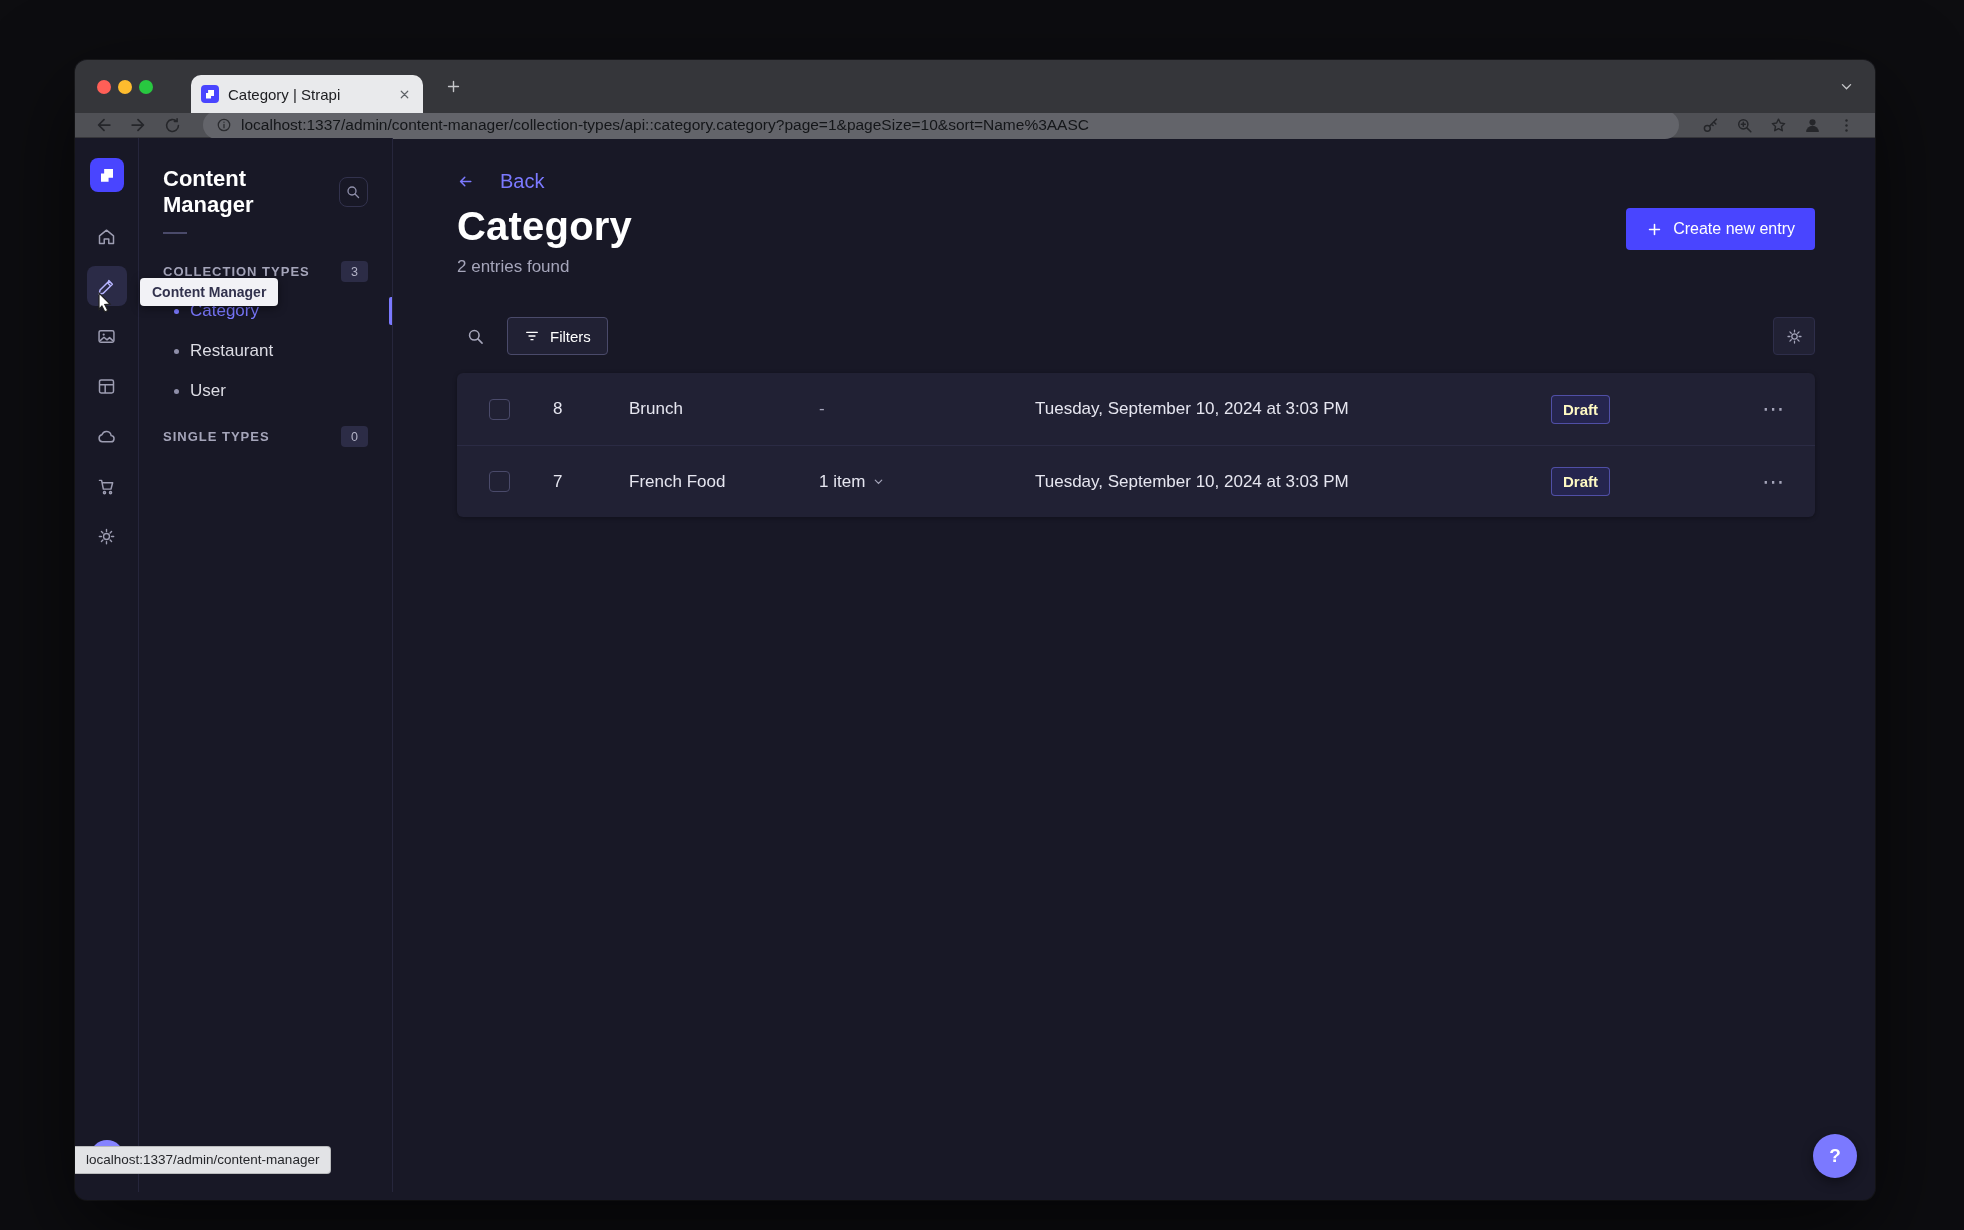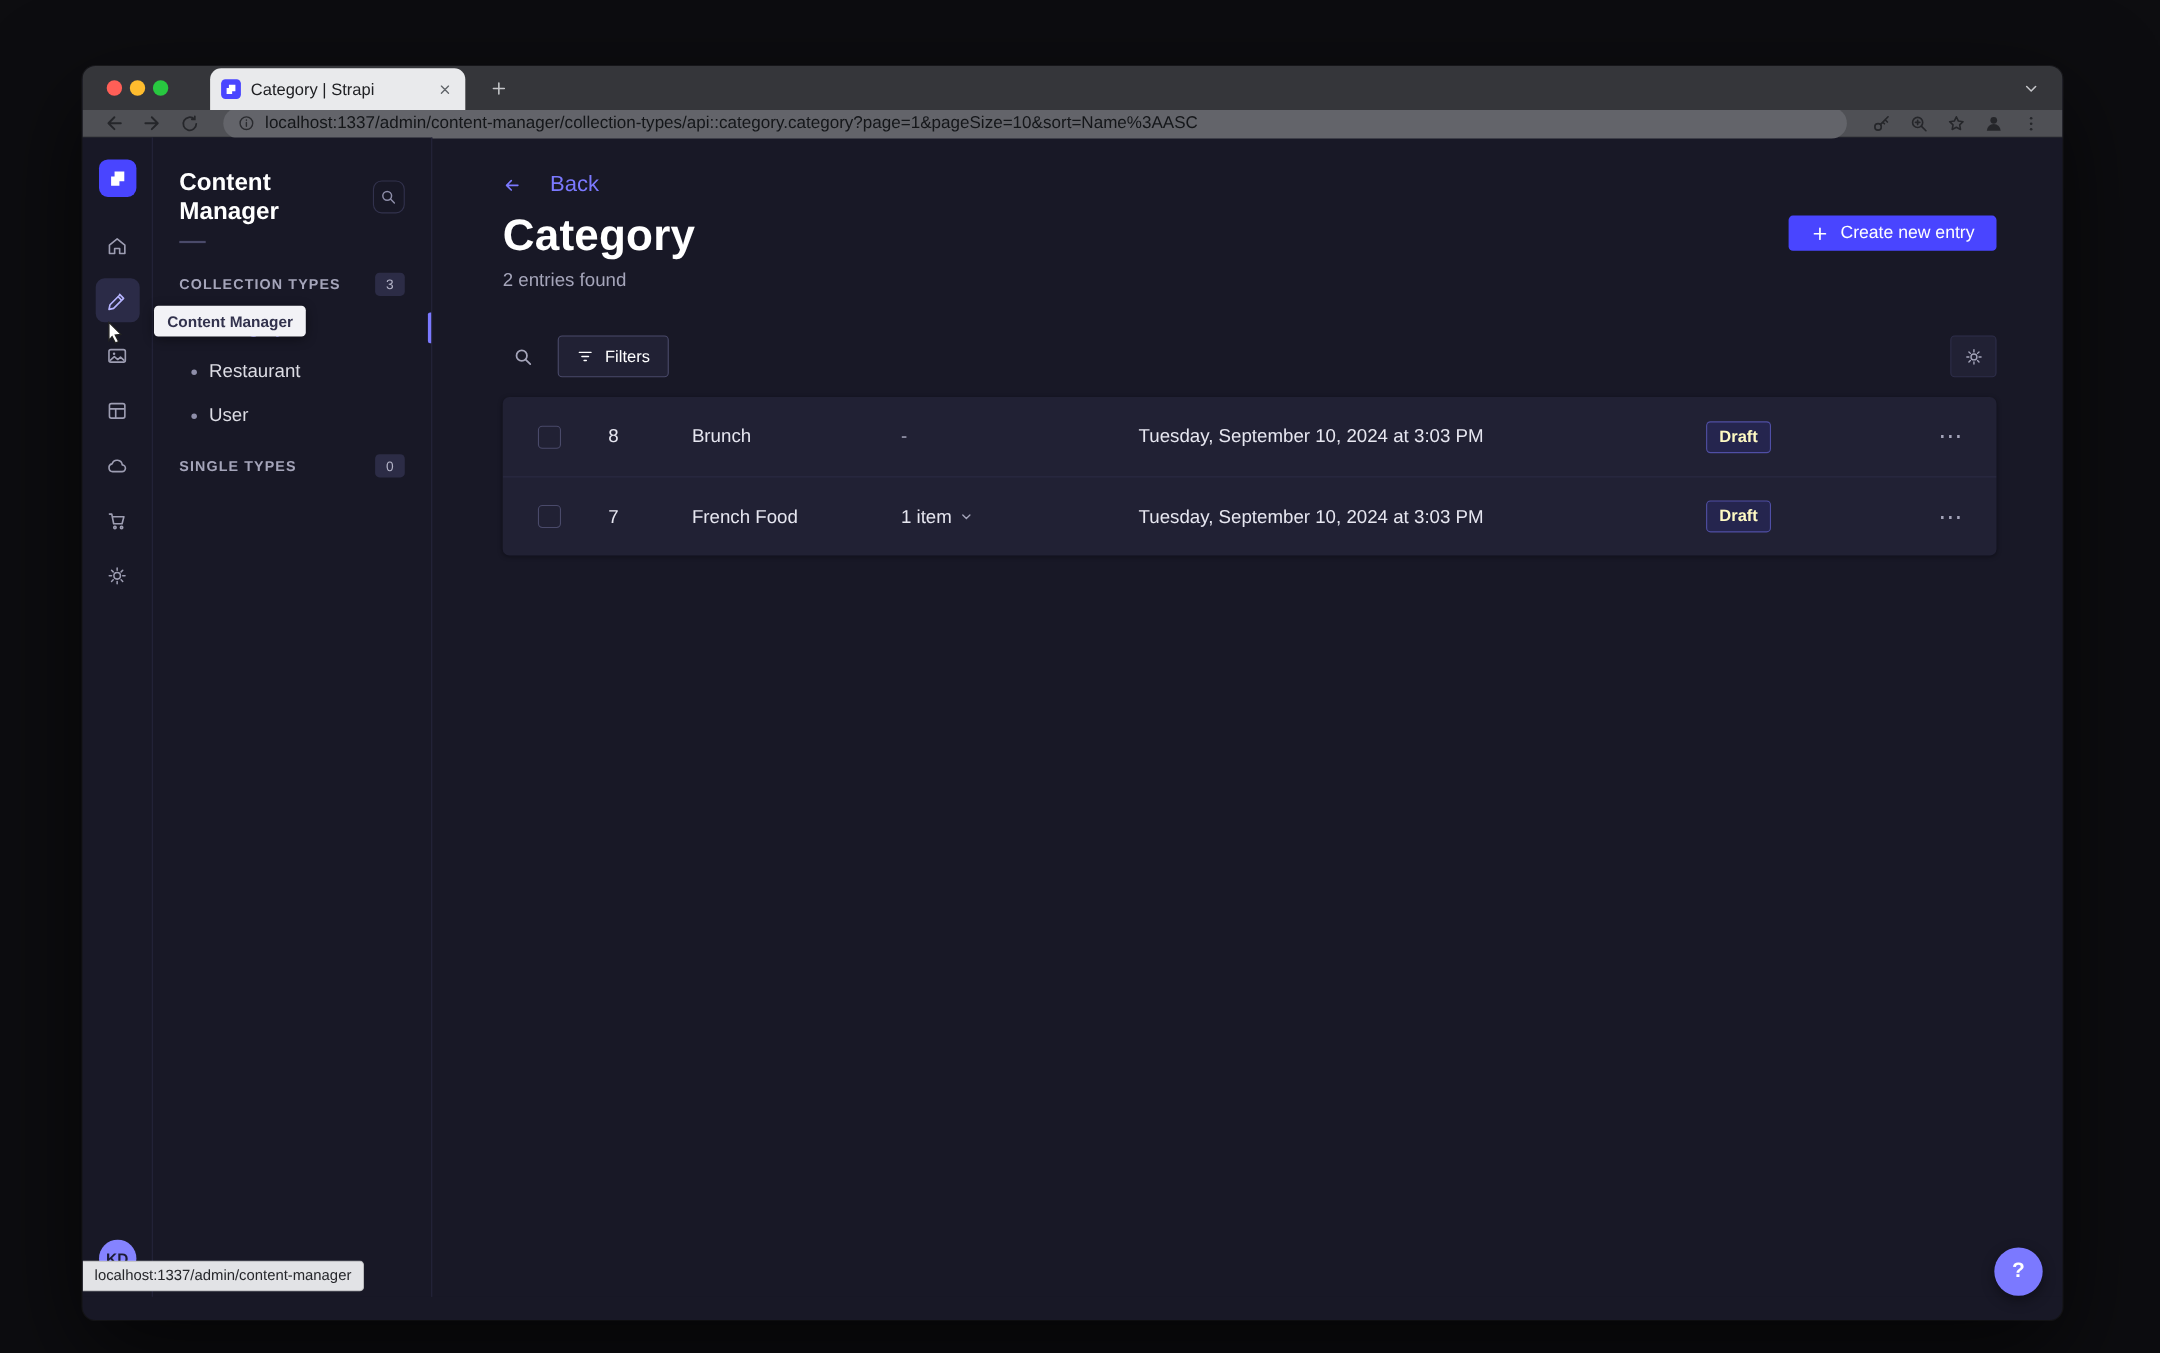--- a/index.html
+++ b/index.html
@@ -14,21 +14,21 @@
   svg { display: block; }
 
   
   .window {
     position: absolute; left: 75px; top: 60px; width: 1800px; height: 1140px;
     border-radius: 12px; overflow: hidden; background: #181826;
     box-shadow: 0 30px 90px rgba(0,0,0,.65), 0 0 0 1px rgba(255,255,255,.06);
   }
 
   
-  .tabstrip { height: 40px; background: #35363a; display: flex; align-items: center; position: relative; }
+  .tabstrip { height: 53px; background: #35363a; display: flex; align-items: center; position: relative; }
   .traffic { display: flex; gap: 7px; padding: 0 14px 0 22px; }
   .tl { width: 14px; height: 14px; border-radius: 50%; display: inline-block; }
   .tl.close { background: #ff5f57; }
   .tl.min   { background: #febc2e; }
   .tl.max   { background: #28c840; }
   .tab {
     align-self: flex-end; height: 38px; width: 232px; margin-left: 24px;
     background: #e9eaec; border-radius: 10px 10px 0 0;
     display: flex; align-items: center; gap: 9px; padding: 0 10px;
   }
@@ -96,21 +96,21 @@
     width: 3px; height: 28px; background: #7b79ff; border-radius: 2px 0 0 2px;
   }
 
   
   .main { flex: 1; padding: 32px 60px 0 64px; min-width: 0; }
   .back { display: inline-flex; align-items: center; gap: 26px; color: #7b79ff; font-size: 20px; font-weight: 500; }
   .title-row { display: flex; justify-content: space-between; align-items: flex-start; margin-top: 10px; }
   .title-row h1 { font-size: 40px; font-weight: 700; color: #ffffff; letter-spacing: .2px; }
   .subtitle { font-size: 17px; color: #a5a5ba; margin-top: 8px; }
   .create-btn {
-    display: inline-flex; align-items: center; gap: 10px; height: 32px; padding: 0 20px;
+    display: inline-flex; align-items: center; gap: 10px; height: 42px; padding: 0 20px;
     background: #4945ff; border-radius: 4px; color: #fff; font-size: 16px; margin-top: 4px; flex: none;
   }
   .controls { display: flex; align-items: center; gap: 14px; margin-top: 40px; }
   .icon-btn { width: 36px; height: 36px; display: grid; place-items: center; color: #a5a5ba; border-radius: 4px; }
   .filters-btn {
     display: inline-flex; align-items: center; gap: 10px; height: 38px; padding: 0 16px;
     background: #212134; border: 1px solid #4a4a6a; border-radius: 4px; color: #fff; font-size: 15px;
   }
   .cog-btn {
     margin-left: auto; width: 42px; height: 38px; background: #212134; border: 1px solid #2e2e4a;

